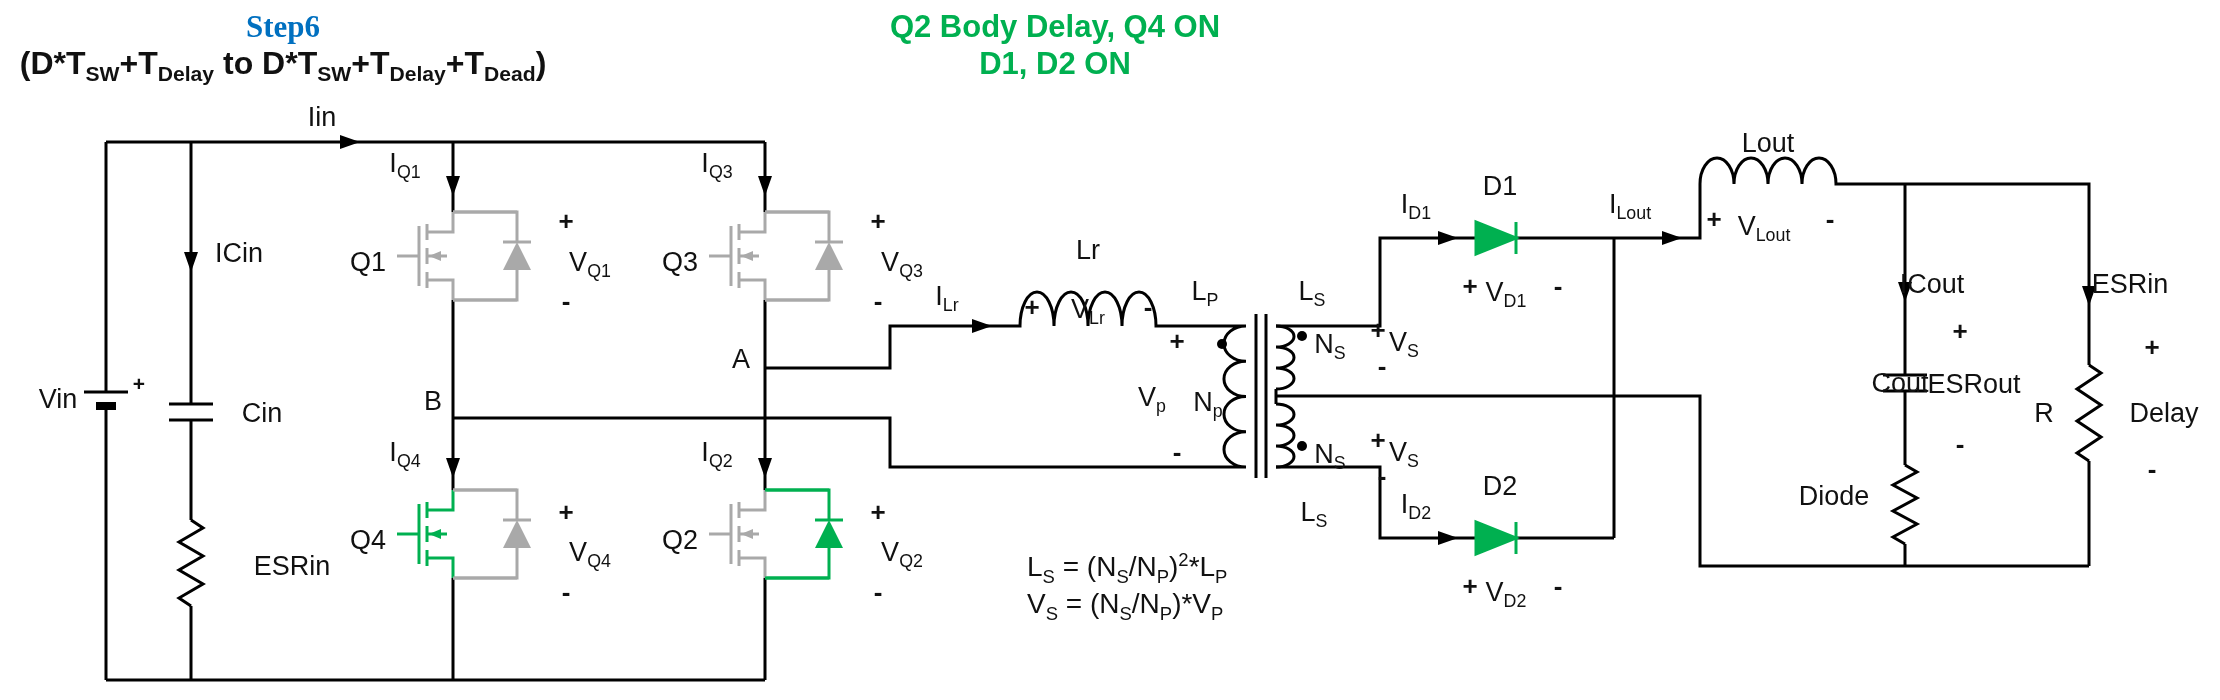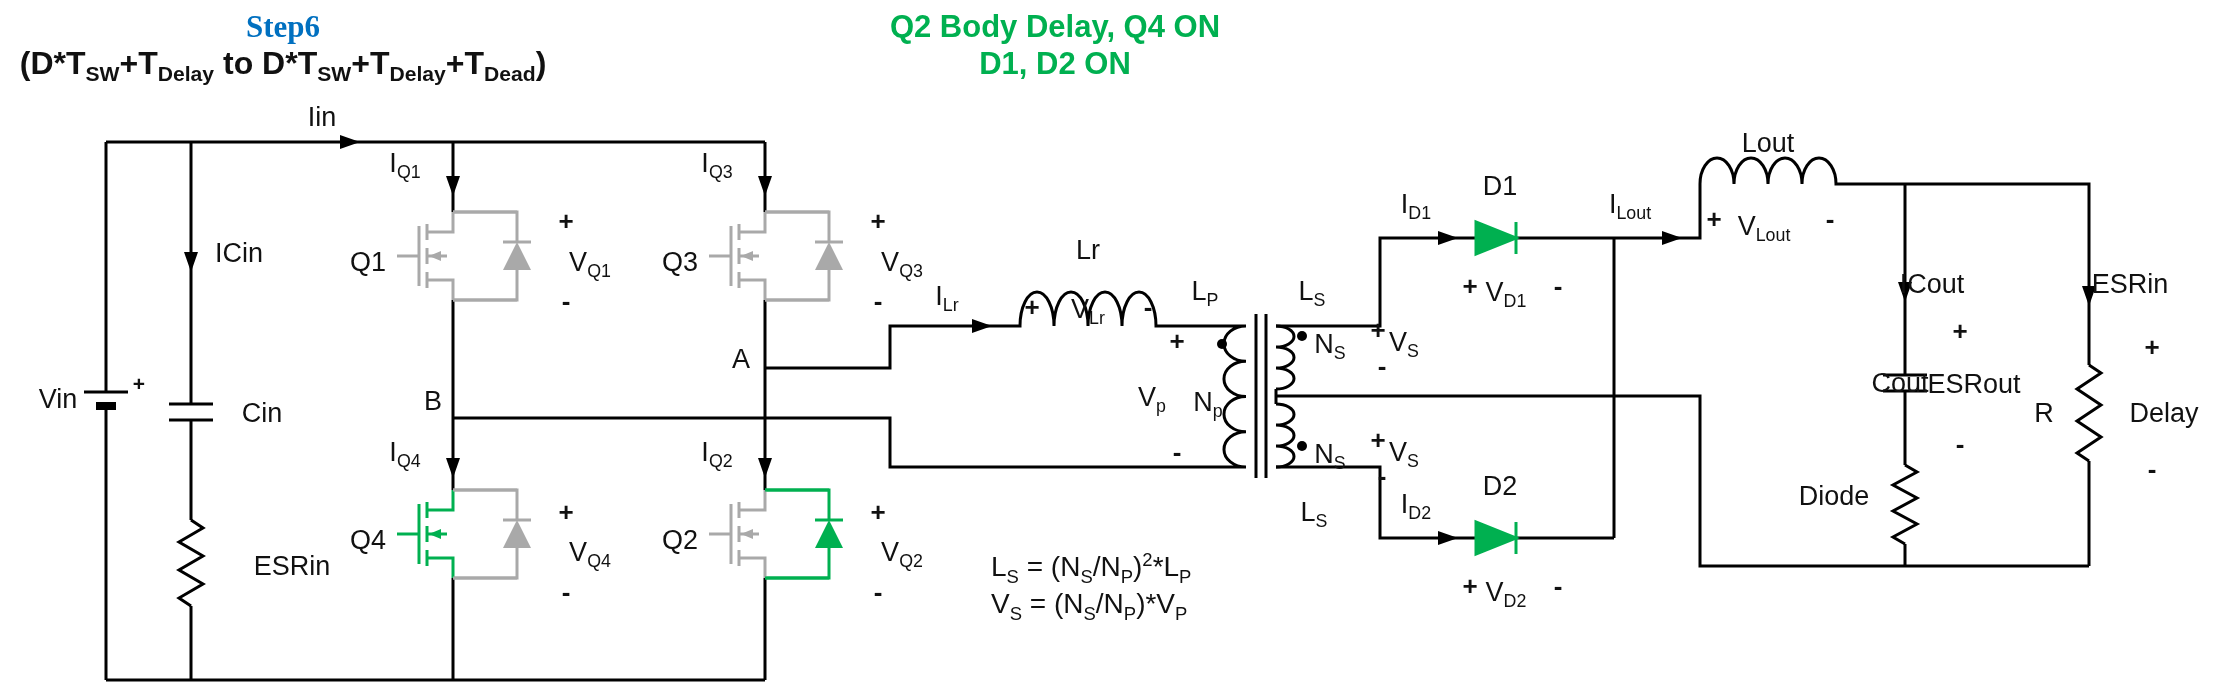--- a/index.html
+++ b/index.html
@@ -9,21 +9,21 @@
     --color-accent_blue:#0070C0;
   }
   html,body{margin:0;padding:0;background:#fff;}
   #stage{position:relative;width:2220px;height:700px;background:#fff;overflow:hidden;
          font-family:"Liberation Sans","DejaVu Sans",sans-serif;color:#111;}
   #stage svg{position:absolute;left:0;top:0;}
   .lbl{position:absolute;transform:translate(-50%,-50%);font-size:27px;line-height:1;
        white-space:nowrap;color:#111;}
   .lbl sub{font-size:0.66em;line-height:0;}
   .lbl sup{font-size:0.66em;line-height:0;}
-  .left{transform:translate(0,-50%);}
+  .left{transform:translate(0,-50%);margin-left:36px;}
   .hdr{font-weight:bold;font-size:31px;}
   .hdr2{font-weight:bold;font-size:32px;}
   .f28{font-size:28px;}
   .blue{color:var(--color-accent_blue);font-family:Liberation Serif, serif;}
   .green{color:var(--color-active);}
   .sign{font-size:26px;font-weight:bold;}
   .small-sign{font-size:21px;}
   .inactive{color:var(--color-inactive);}
   .active{color:var(--color-active);}
 </style>

